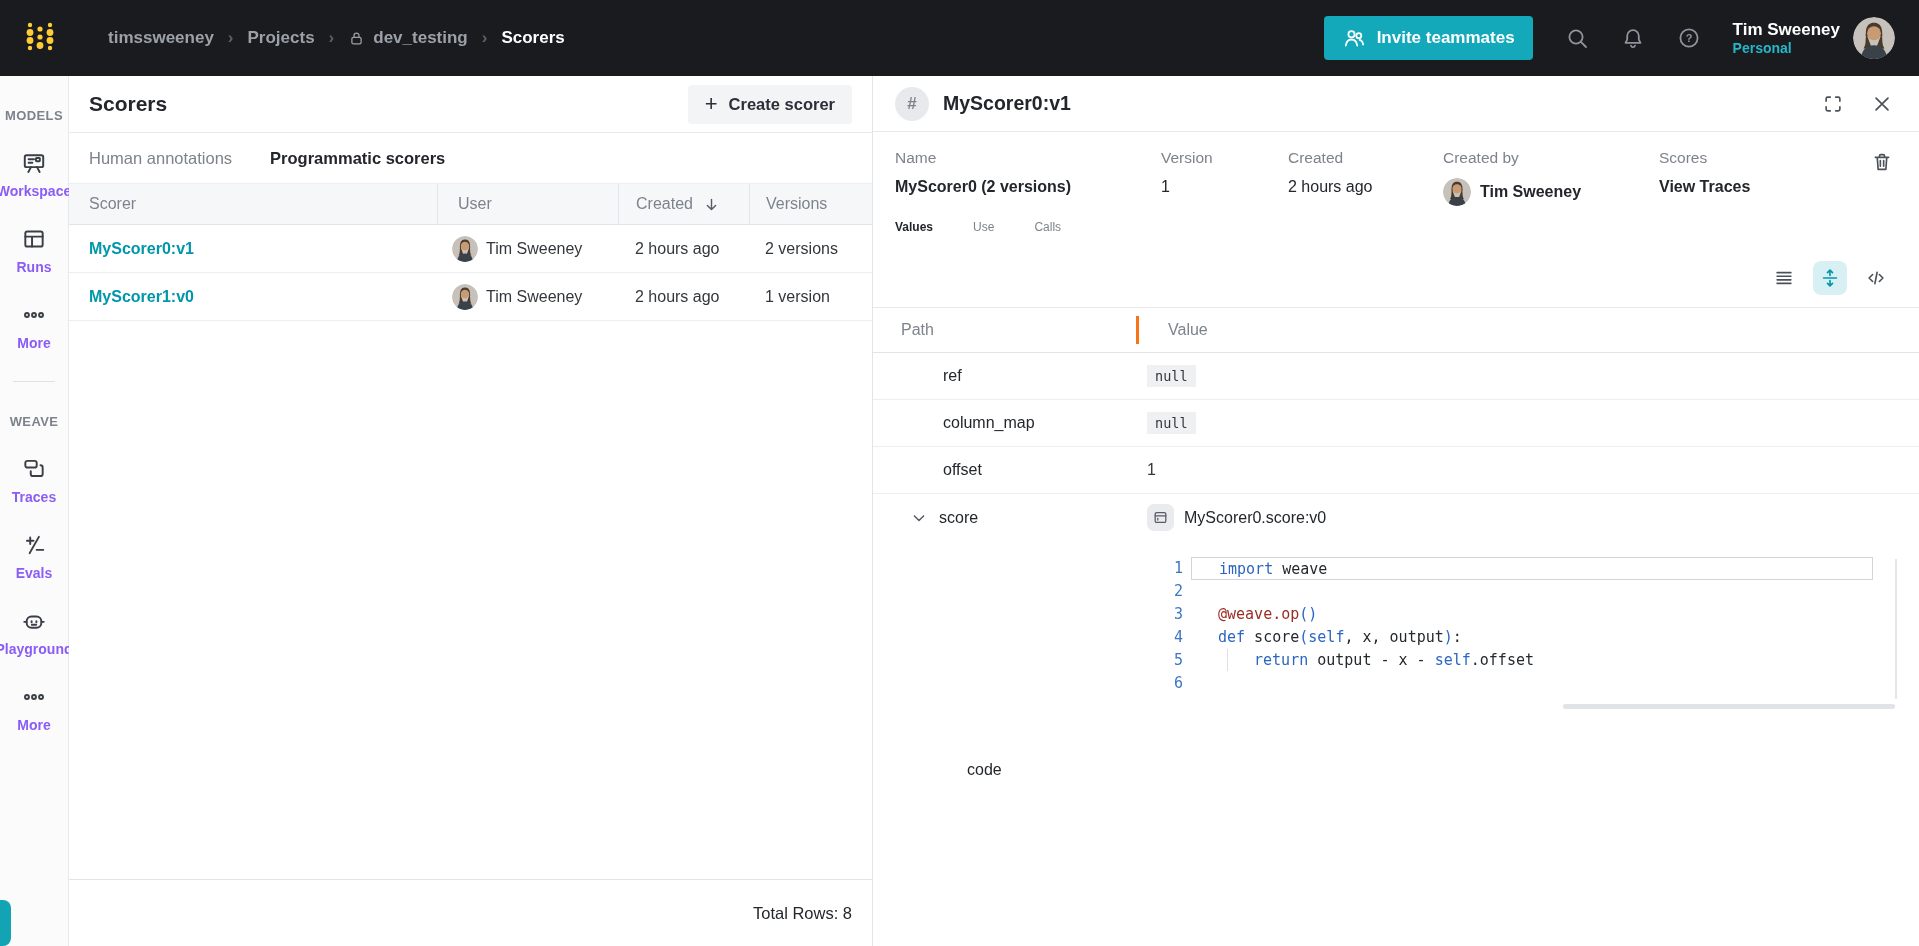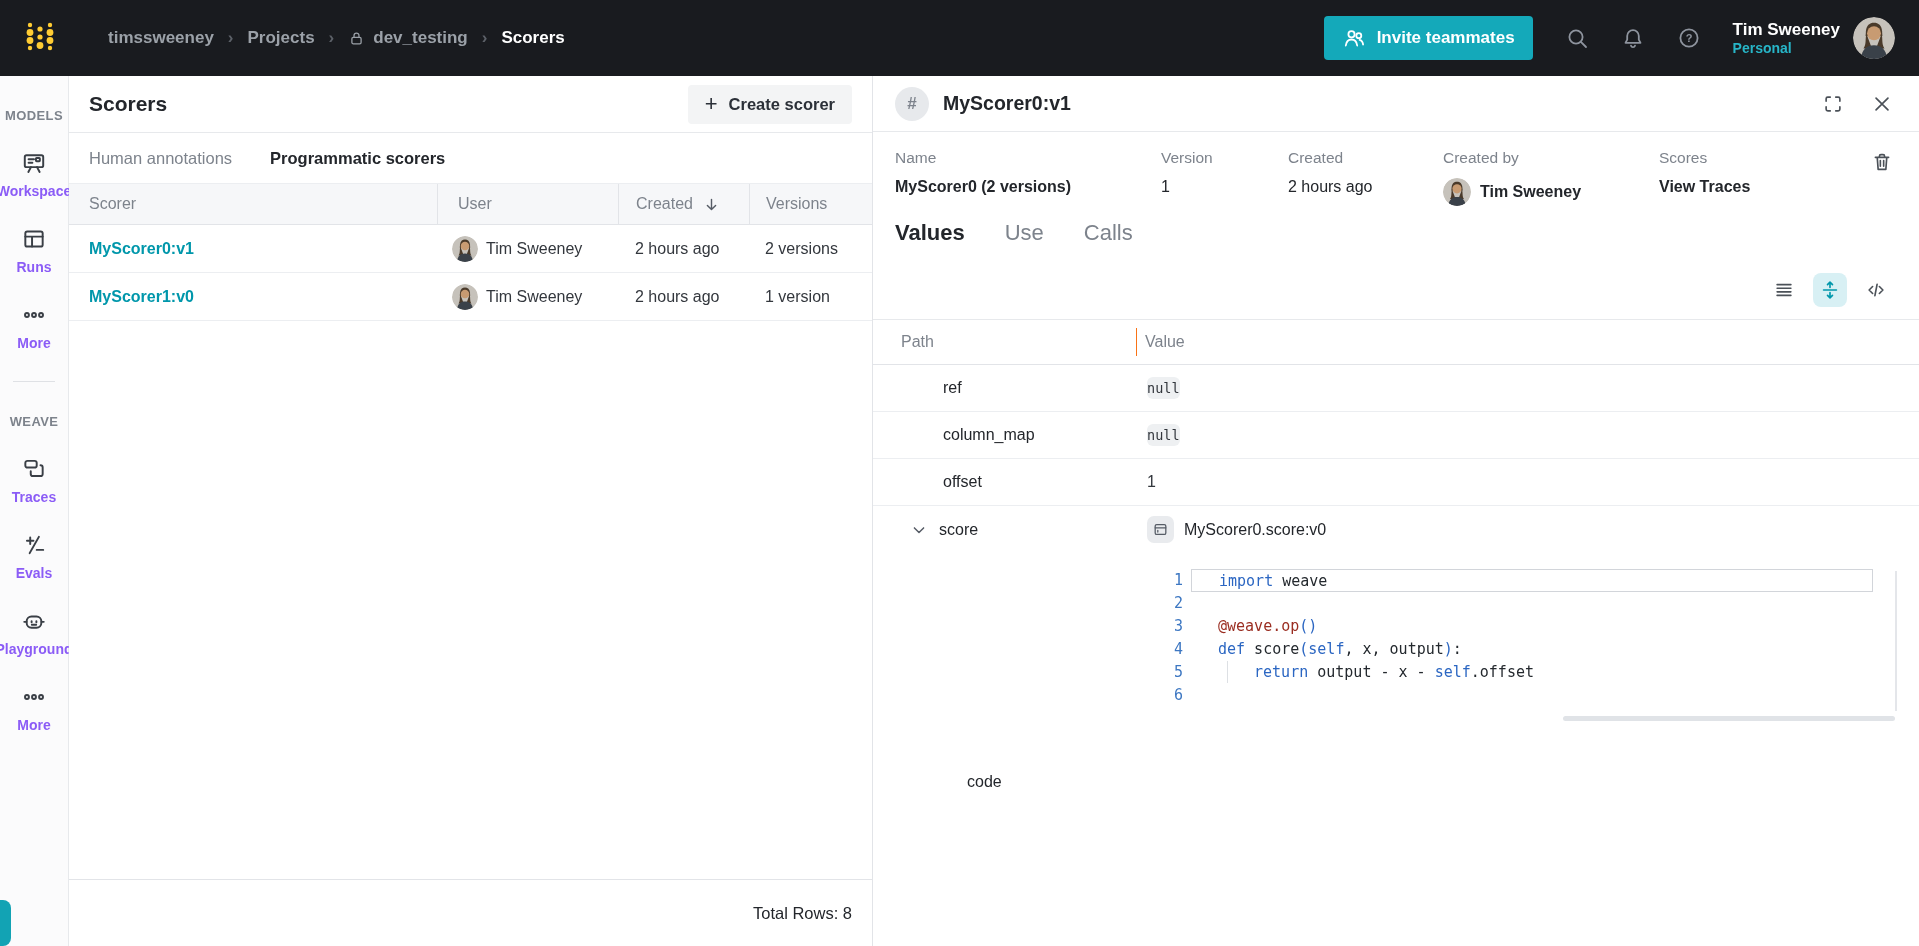--- a/index.html
+++ b/index.html
@@ -61,35 +61,35 @@
 .dp-title{font-size:19.5px;font-weight:700;color:#23262b}
 .dp-header-icons{margin-left:auto;display:flex;gap:27px;color:#4b5158;align-items:center}
 .dp-meta{display:flex;padding:17px 26px 10px 22px;flex:none;align-items:flex-start}
 .meta-row{display:flex;flex:1}
 .meta-col{display:flex;flex-direction:column;gap:11px}
 .meta-label{font-size:15.5px;color:#7d838c}
 .meta-value{font-size:16px;color:#23262b;display:flex;align-items:center;gap:9px}
 .meta-value.bold{font-weight:700}
 .trash-btn{color:#4b5158;margin-top:2px;cursor:pointer}
 .dp-tabs{display:flex;gap:40px;padding:4px 22px 14px;flex:none}
-.dp-tab{font-size:22px;color:#7d838c;cursor:pointer}
+.dp-tab{font-size:12px;color:#7d838c;cursor:pointer}
 .dp-tab.active{color:#23262b;font-weight:700}
 .dp-toolbar{height:60px;display:flex;align-items:center;justify-content:flex-end;gap:12px;padding-right:26px;border-bottom:1px solid #e7e9ec;flex:none}
 .tool-btn{width:34px;height:34px;display:flex;align-items:center;justify-content:center;color:#4b5158;border-radius:8px;cursor:pointer}
 .tool-btn.active{background:#d8f0f4;color:#0097ab}
 .kv-head{height:45px;display:flex;align-items:center;color:#7d838c;font-size:16px;border-bottom:1px solid #e2e4e8;flex:none}
 .kv-head .kv-path{width:263px;padding-left:28px;flex:none}
-.kv-head .kv-value{flex:1;padding-left:8px;border-left:1px solid #f97316;height:28px;display:flex;align-items:center}
+.kv-head .kv-value{flex:1;padding-left:29px;border-left:3px solid #f97316;height:28px;display:flex;align-items:center}
 .kv-row{height:47px;display:flex;align-items:center;border-bottom:1px solid #eceef1;font-size:16px}
 .kv-row .kv-path{width:263px;padding-left:70px;display:flex;align-items:center;gap:10px;color:#23262b;flex:none}
 .kv-row.expandable{border-bottom:none}
 .kv-row.expandable .kv-path{padding-left:36px}
 .kv-row .kv-value{flex:1;padding-left:11px;display:flex;align-items:center;gap:10px}
 .kv-row .icon{color:#565c66}
-.null-badge{font-family:"DejaVu Sans Mono",monospace;font-size:13.5px;background:#eef0f2;border-radius:6px;padding:3px 0;color:#33373d}
+.null-badge{font-family:"DejaVu Sans Mono",monospace;font-size:13.5px;background:#eef0f2;border-radius:0;padding:3px 8px;color:#33373d}
 .op-chip{width:27px;height:27px;border-radius:7px;background:#e9ebee;display:flex;align-items:center;justify-content:center;color:#565c66;flex:none}
 .op-chip svg{width:17px;height:17px}
 .op-name{color:#23262b;cursor:pointer}
 
 
 .code-wrap{margin:16px 22px 0 266px;position:relative;height:152px;font-family:"DejaVu Sans Mono",monospace;font-size:15px;flex:none}
 .code-line{display:flex;height:23px;line-height:23px}
 .code-gutter{width:52px;text-align:right;padding-right:8px;color:#3d77c2;flex:none}
 .code-content{flex:1;padding-left:27px;white-space:pre;color:#24292e;margin-right:24px}
 .code-line.active .code-content{border:1px solid #d2d5da}

